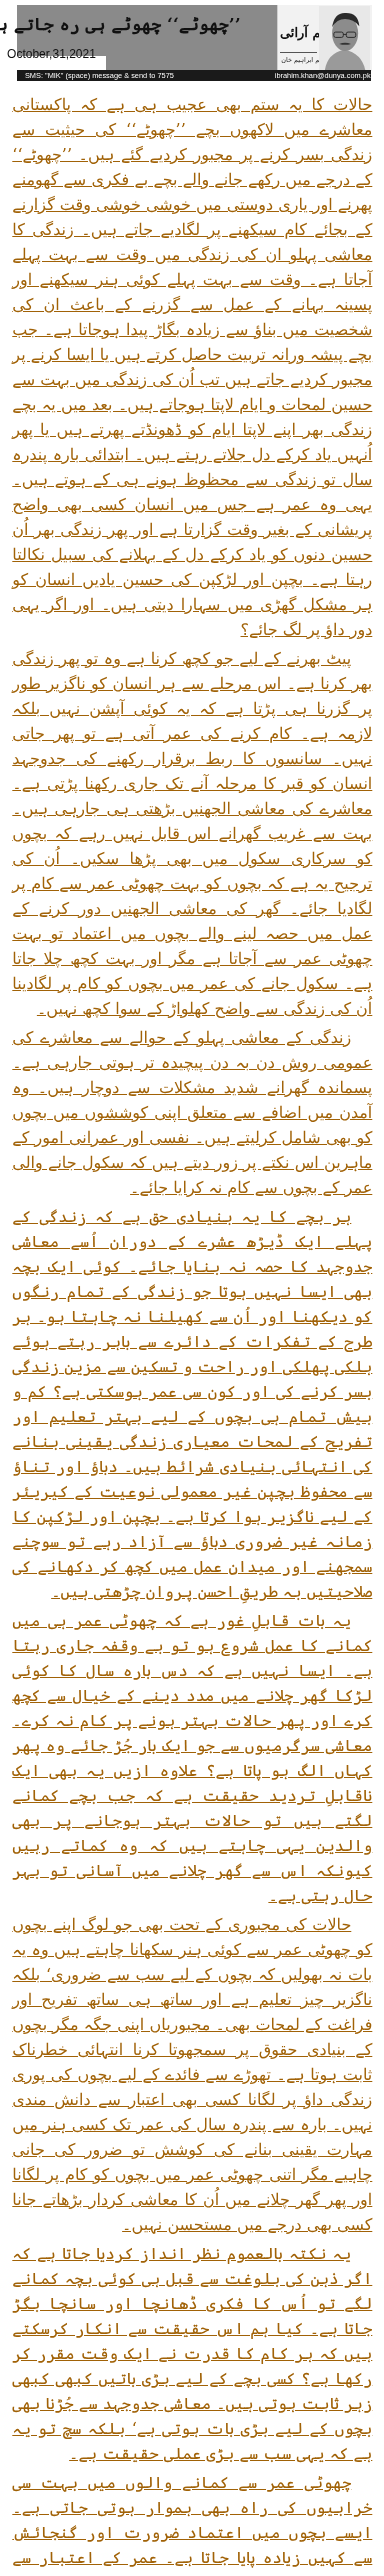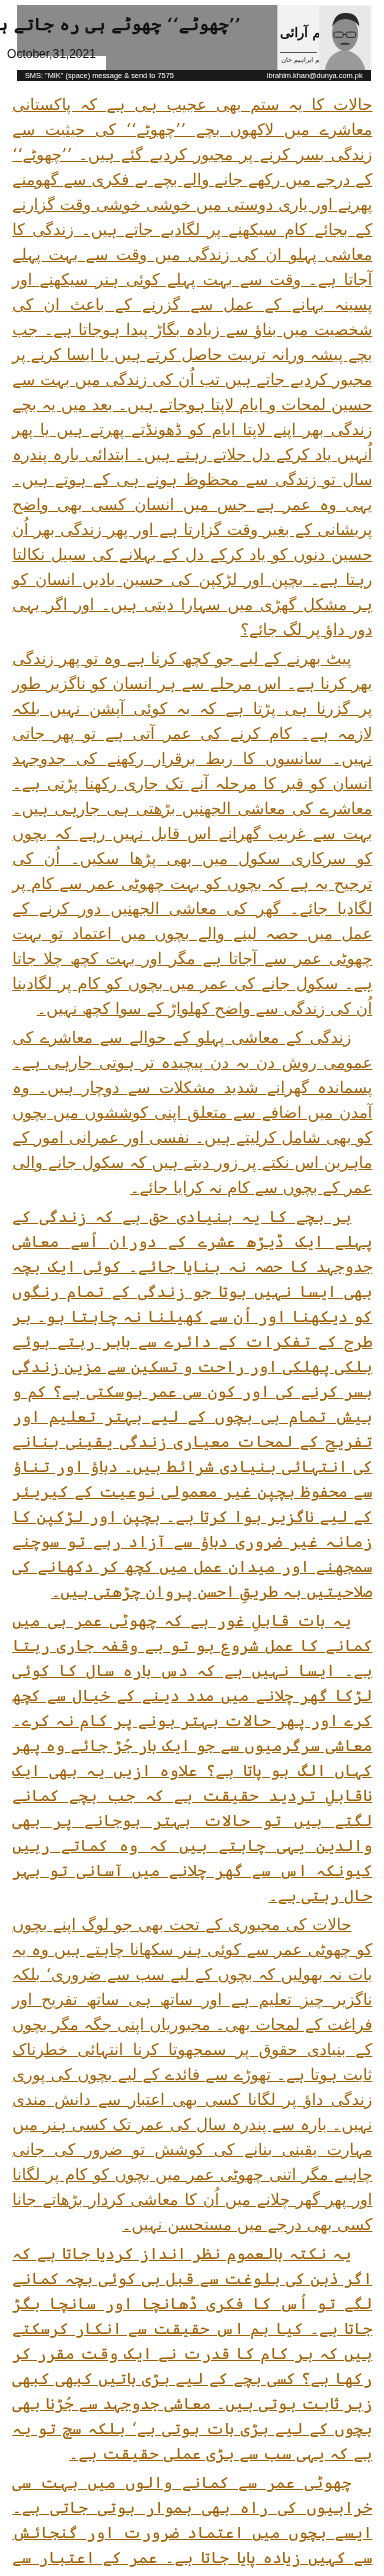--- a/index.html
+++ b/index.html
@@ -29,21 +29,21 @@
   }
   .author-box .brand { position: absolute; left: 2.4px; top: 20px; font-family: "DejaVu Serif", serif; font-size: 13px; font-weight: bold; direction: rtl; color: #111; }
   .author-box .brand-rule { position: absolute; left: 2.4px; top: 47px; width: 37px; height: 0.6px; background: #555; }
   .author-box .author { position: absolute; left: 3.6px; top: 51px; font-family: "DejaVu Serif", serif; font-size: 6.5px; direction: rtl; color: #222; }
   .author-box .portrait { position: absolute; right: 1.2px; top: 1.2px; width: 51px; height: 64px; }
   .sms-bar {
     position: absolute; left: 16.6px; top: 70px; width: 354px; height: 11.2px; background: #1a1a1a; color: #fff;
     font-family: "Liberation Sans", sans-serif; font-size: 7.4px;
   }
   .sms-bar .sms { position: absolute; left: 8.3px; top: 1.2px; }
-  .sms-bar .email { position: absolute; right: 8px; top: 1.2px; }
+  .sms-bar .email { position: absolute; right: 0; top: 1.2px; }
 
   
   .article { position: absolute; left: 8.3px; top: 88px; width: 368px; direction: rtl; }
   .article p {
     margin: 4px; font-family: "DejaVu Serif", serif; font-size: 16px; line-height: 25px; text-align: justify;
     text-align-last: right; color: #a16207; text-decoration: underline;
   }
   .article p.indent { text-indent: 21px; }
   .article p.gap { margin-top: 2.4px; }
 </style>

